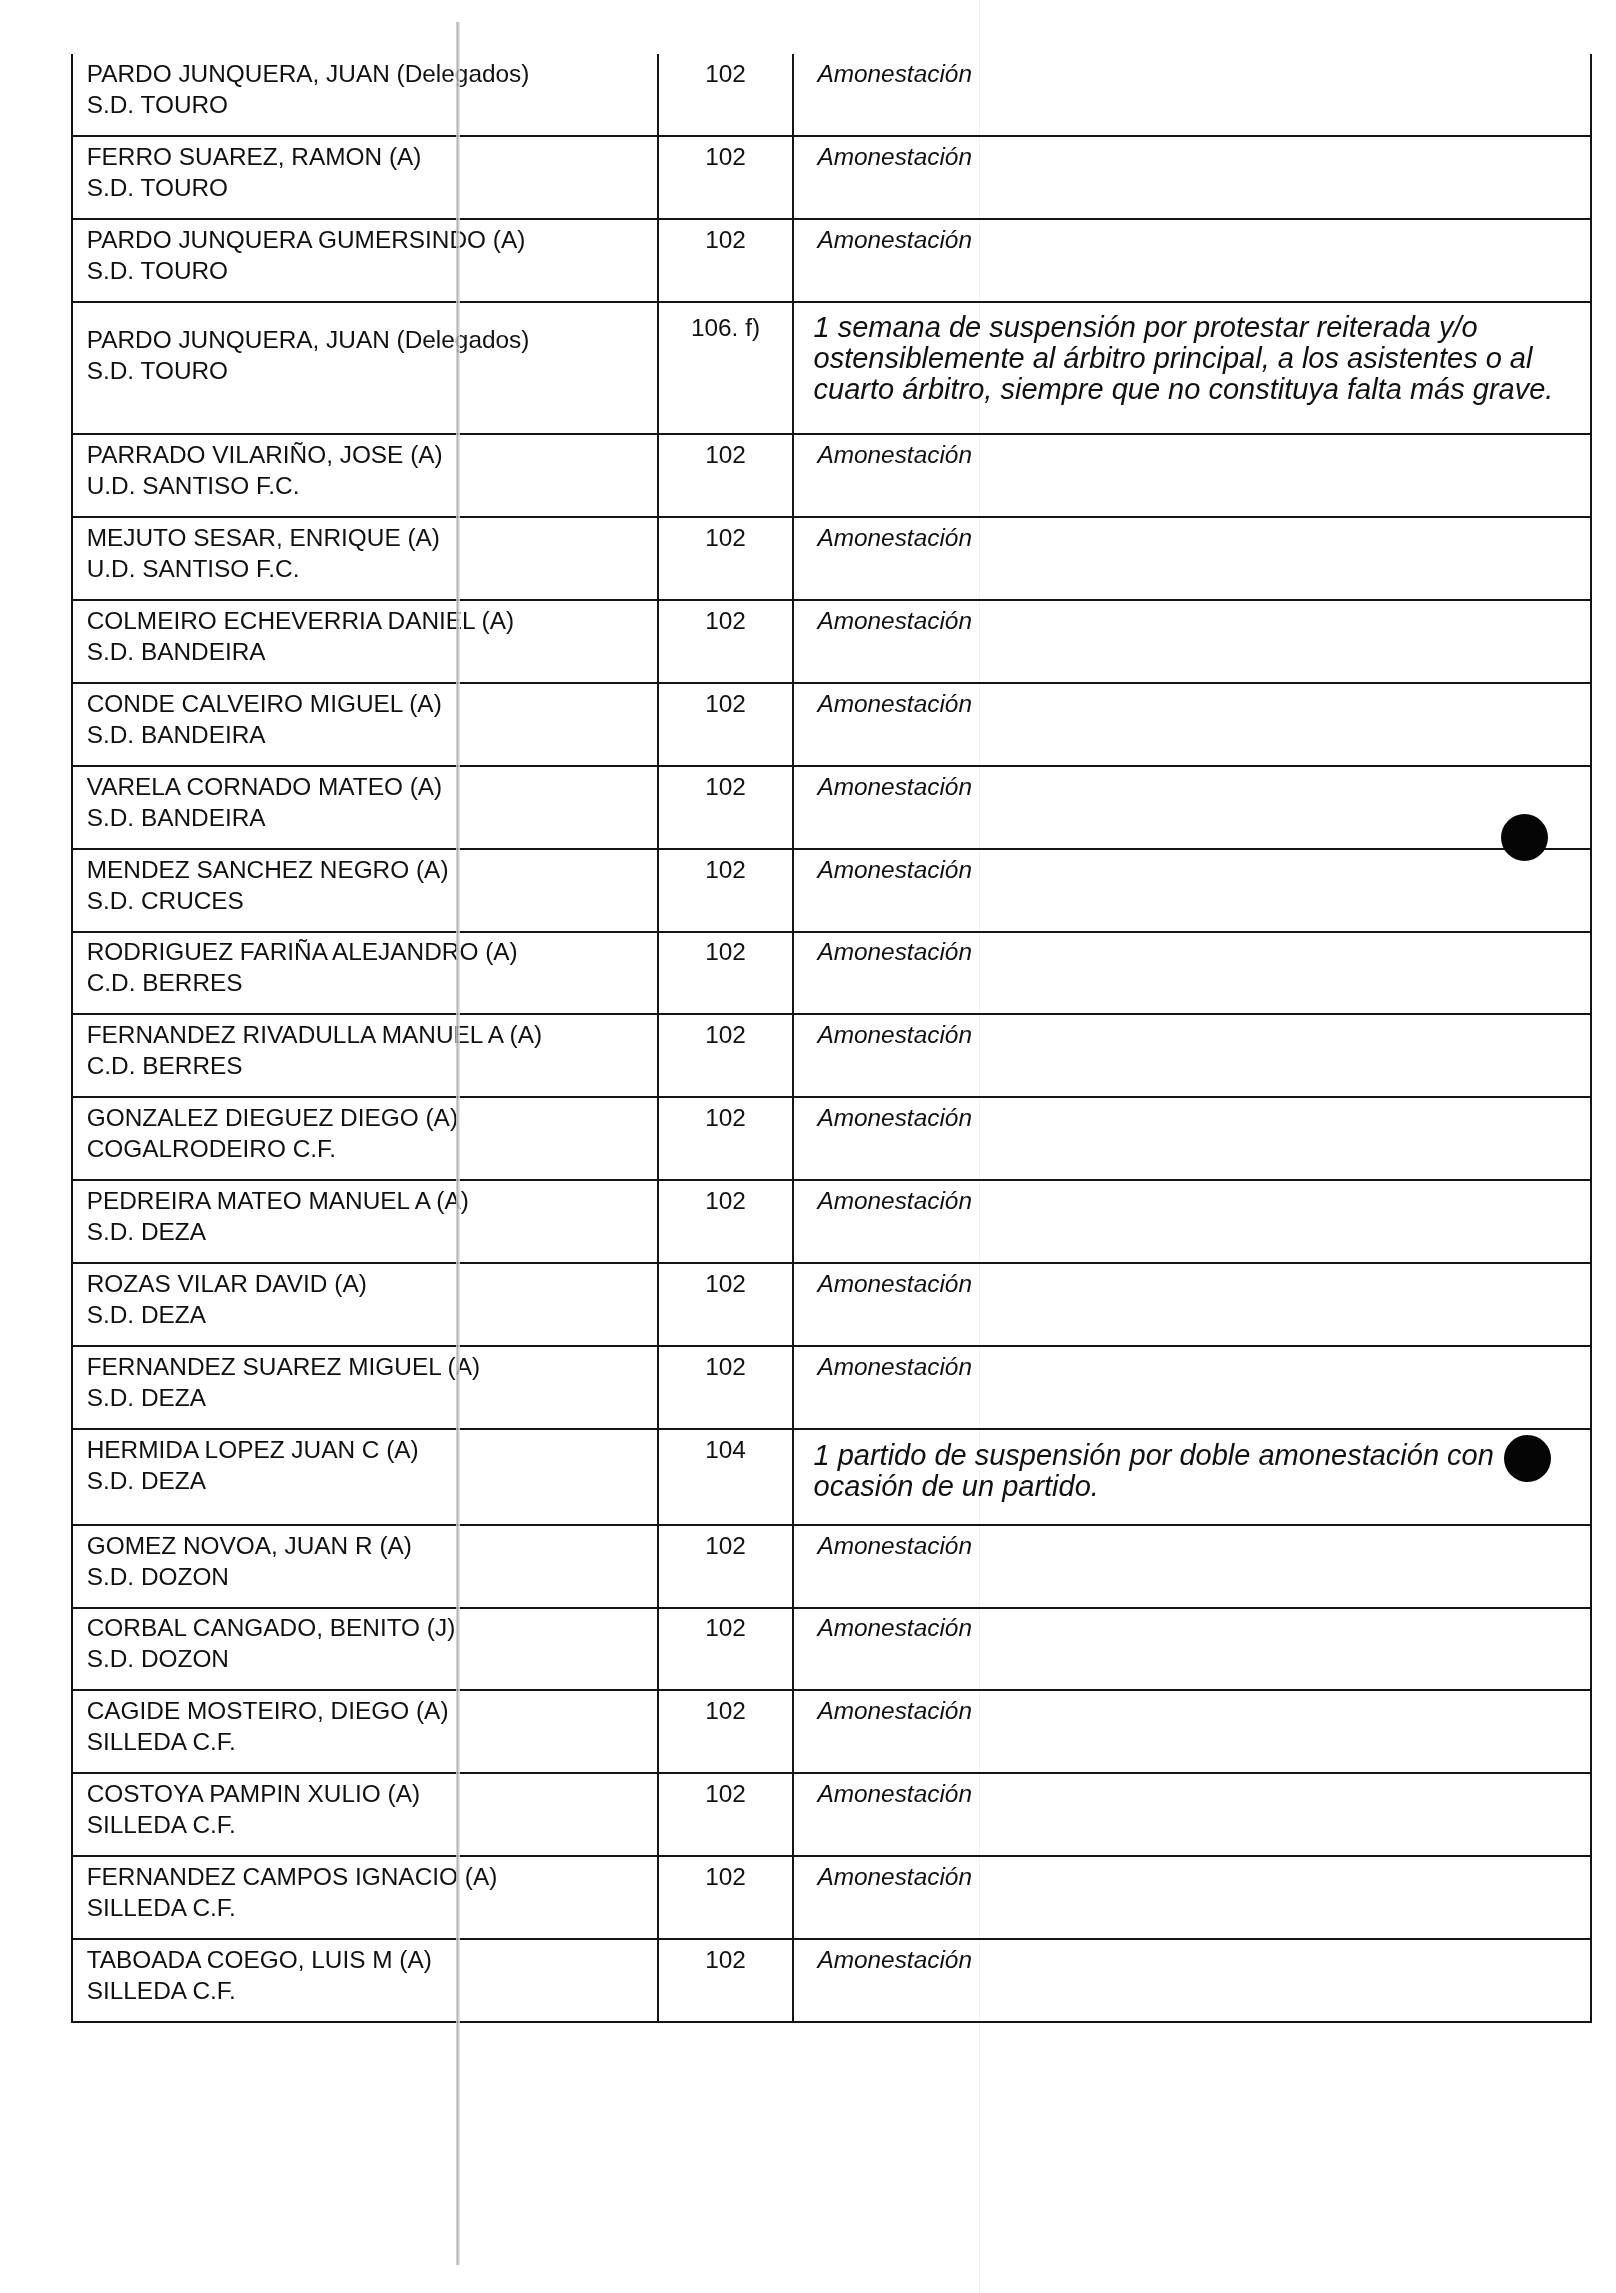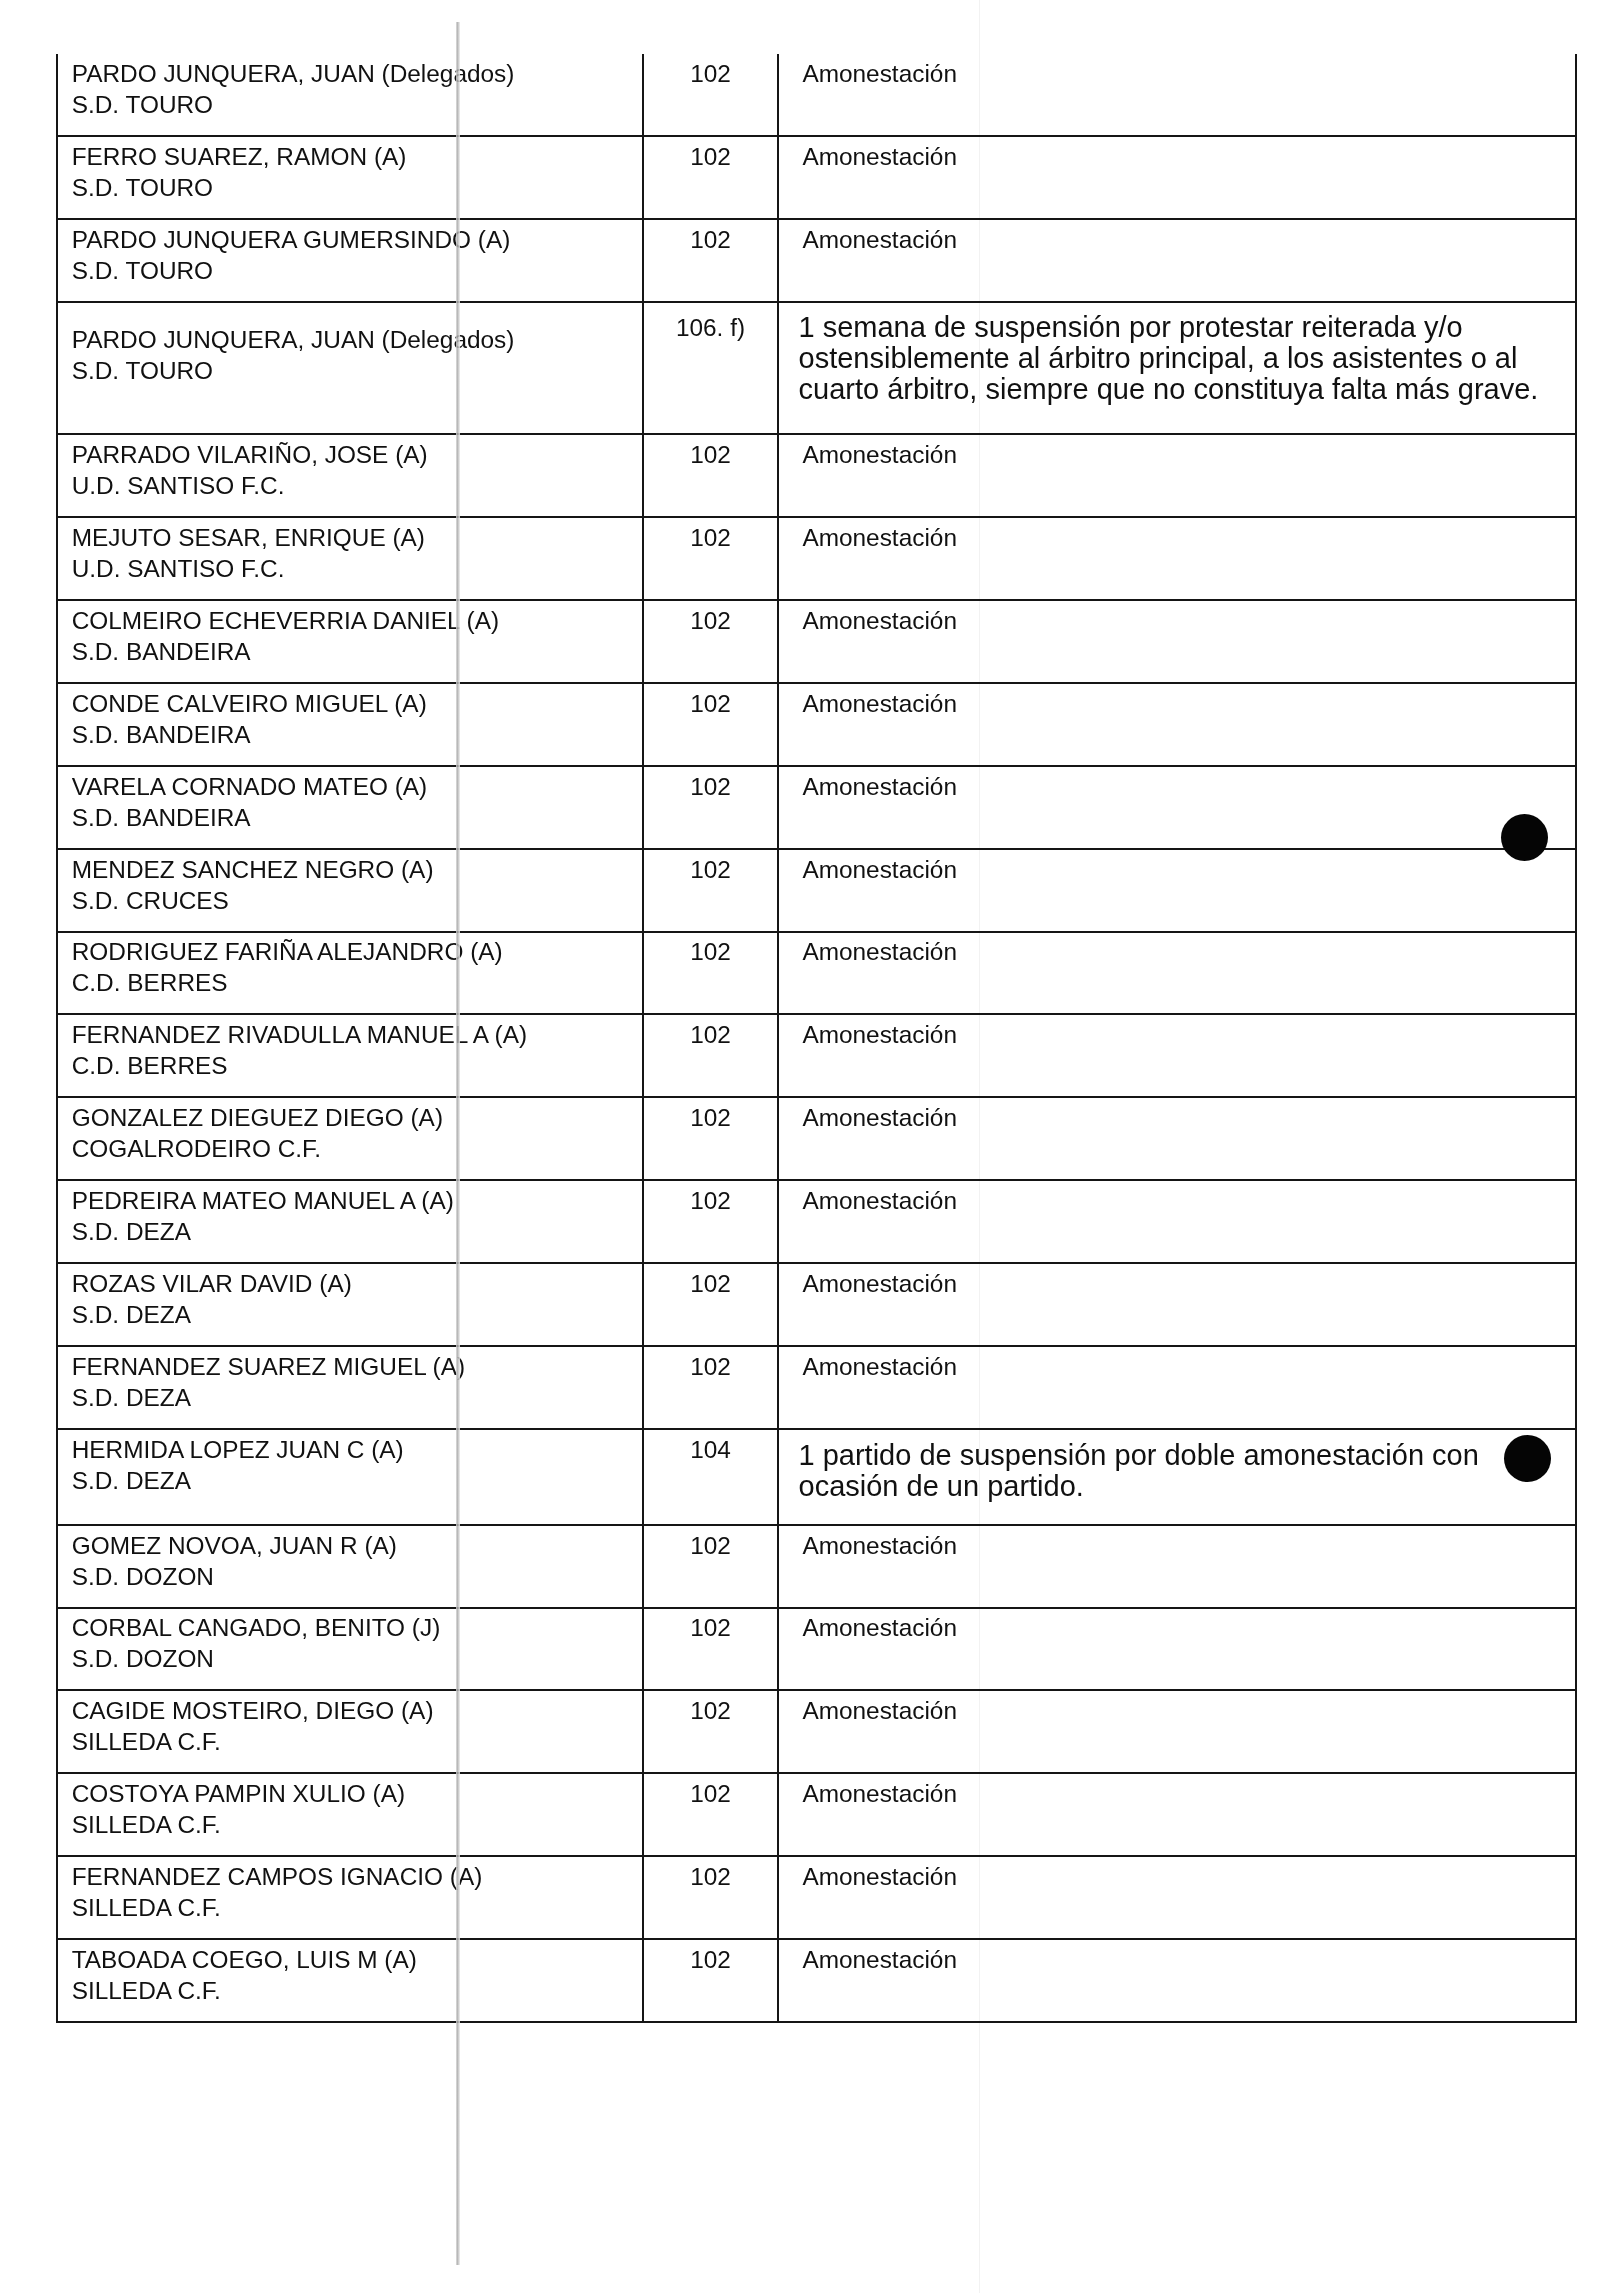--- a/index.html
+++ b/index.html
@@ -11,41 +11,41 @@
   .fold-line {
     position: absolute; left: 456px; top: 21.5px; width: 3.9px; height: 2243px;
     background: linear-gradient(to right, #d8d8d8, #a9a9a9 40%, #cfcfcf 70%, #eeeeee);
     opacity: 0.85; z-index: 2;
   }
   .faint-line {
     position: absolute; left: 979px; top: 0; width: 1px; height: 2294px;
     background: #f2f2f2; z-index: 0;
   }
   table.sanctions {
-    position: absolute; left: 56px; top: 54px;
+    position: absolute; left: 71px; top: 54px;
     border-collapse: collapse; table-layout: fixed;
     width: 1518px; z-index: 1;
   }
   table.sanctions col.c1 { width: 586px; }
   table.sanctions col.c2 { width: 135px; }
   table.sanctions col.c3 { width: 798px; }
   table.sanctions td {
     border: 2.9px solid #151515;
     vertical-align: top;
     font-size: 24.4px; line-height: 31px;
     padding: 0;
   }
   table.sanctions tr:first-child td { border-top: none; }
   tr.row td { height: 77px; }
   tr.row.tall td { height: 109px; }
   tr.row.mid td { height: 84px; }
   td.player { padding: 3.9px 0 0 13.7px !important; }
   td.player .name, td.player .club { display: block; white-space: nowrap; }
   td.article { text-align: center; padding-top: 3.9px !important; }
-  td.sanction { padding: 3.9px 13.7px 0 23.4px !important; }
+  td.sanction { padding: 3.9px 13.7px 0 23.4px !important; font-style: italic; }
   tr.tall td.player { padding-top: 21.5px !important; }
   tr.tall td.sanction, tr.mid td.sanction { font-size: 29px; line-height: 31px; padding-top: 9.8px !important; padding-left: 19.5px !important; }
   tr.tall td.article { padding-top: 9.8px !important; margin-left: 37px; }
   .punch-hole {
     position: absolute; width: 47px; height: 47px; border-radius: 50%;
     background: #050505; z-index: 3;
   }
 </style>
 </head>
 <body>

